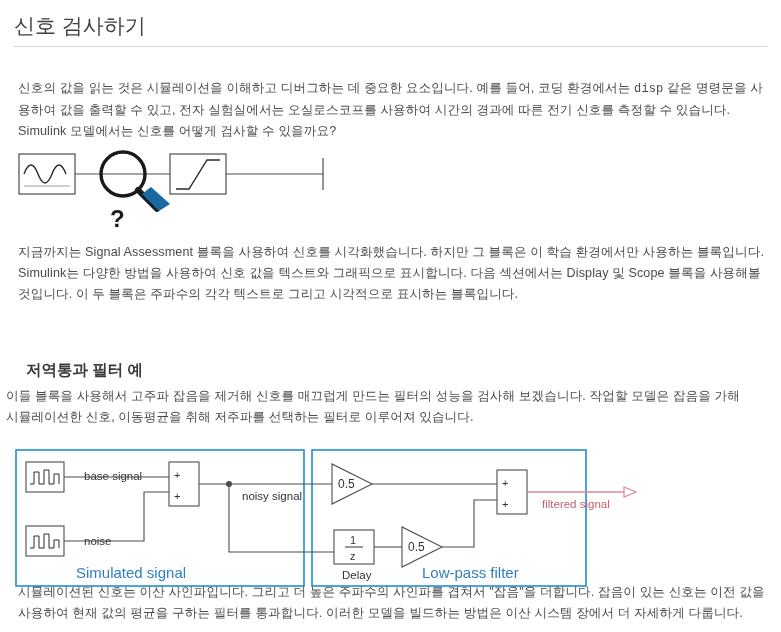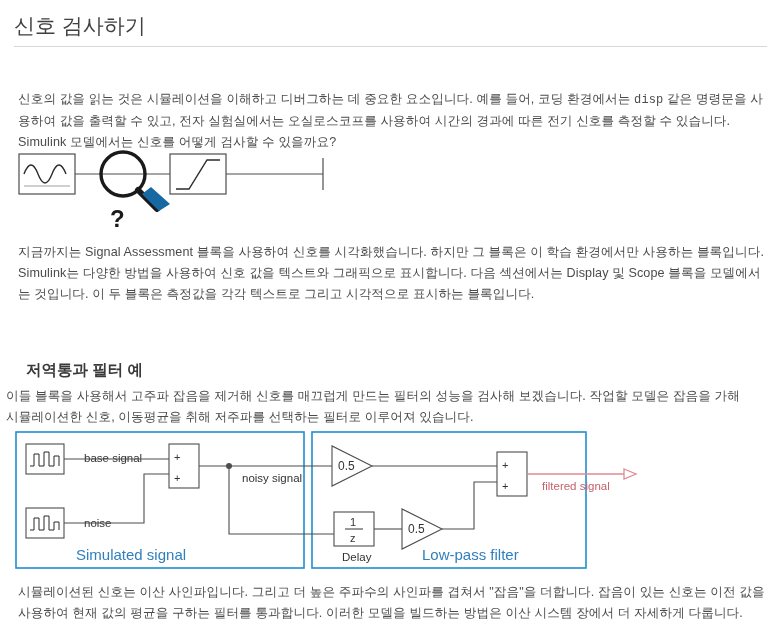--- a/index.html
+++ b/index.html
@@ -29,21 +29,21 @@
     margin: 6px 14px 0 14px;
     border-bottom: 1px solid #d8d8d8;
   }
   p.para {
     margin: 0;
     font-size: 12.6px;
     line-height: 21px;
     color: #4b4b4b;
     letter-spacing: 0.1px;
   }
-  .block-p1 { position: absolute; left: 18px; top: 77px; width: 748px; }
+  .block-p1 { position: absolute; left: 18px; top: 66px; width: 748px; }
   .block-p2 { position: absolute; left: 18px; top: 230px; width: 748px; }
   .block-p3 { position: absolute; left: 6px; top: 374px; width: 748px; }
   .block-p4 { position: absolute; left: 18px; top: 570px; width: 748px; }
   h2.sub {
     position: absolute;
     left: 18px;
     top: 340px;
     margin: 8px;
     font-size: 15.5px;
     font-weight: bold;
@@ -54,21 +54,21 @@
     font-size: 12px;
     color: #4b4b4b;
   }
   .italic { }
 
   
   .fig1 { position: absolute; left: 18px; top: 136px; width: 320px; height: 85px; }
   .fig1 svg { display: block; }
 
   
-  .fig2 { position: absolute; left: 14px; top: 418px; width: 630px; height: 140px; }
+  .fig2 { position: absolute; left: 14px; top: 436px; width: 630px; height: 140px; }
   .fig2 svg { display: block; }
 
   .label-sim, .label-lpf {
     font-family: "Liberation Sans", sans-serif;
     font-size: 15px;
     fill: #2f7fbf;
   }
 </style>
 </head>
 <body>
@@ -107,21 +107,21 @@
         <circle cx="105" cy="26" r="22" fill="none" stroke="#1a1a1a" stroke-width="3.4"></circle>
         <line x1="120" y1="42" x2="139" y2="61" stroke="#1a1a1a" stroke-width="6" stroke-linecap="round"></line>
         <polygon points="124,46 141,63 152,56 133,39" fill="#1769a3"></polygon>
       </g>
 
       <text x="92" y="79" font-family="Liberation Sans, sans-serif" font-size="24" font-weight="bold" fill="#1a1a1a">?</text>
     </svg>
   </div>
 
   <div class="block-p2">
-    <p class="para">지금까지는 Signal Assessment 블록을 사용하여 신호를 시각화했습니다. 하지만 그 블록은 이 학습 환경에서만 사용하는 블록입니다. Simulink는 다양한 방법을 사용하여 신호 값을 텍스트와 그래픽으로 표시합니다. 다음 섹션에서는 Display 및 Scope 블록을 모델에서는 것입니다. 이 두 블록은 측정값을 각각 텍스트로 그리고 시각적으로 표시하는 블록입니다.</p>
+    <p class="para">지금까지는 Signal Assessment 블록을 사용하여 신호를 시각화했습니다. 하지만 그 블록은 이 학습 환경에서만 사용하는 블록입니다. Simulink는 다양한 방법을 사용하여 신호 값을 텍스트와 그래픽으로 표시합니다. 다음 섹션에서는 Display 및 Scope 블록을 사용해볼 것입니다. 이 두 블록은 주파수의 각각 텍스트로 그리고 시각적으로 표시하는 블록입니다.</p>
   </div>
 
   <h2 class="sub">저역통과 필터 예</h2>
 
   <div class="block-p3">
     <p class="para">이들 블록을 사용해서 고주파 잡음을 제거해 신호를 매끄럽게 만드는 필터의 성능을 검사해 보겠습니다. 작업할 모델은 잡음을 가해 시뮬레이션한 신호, 이동평균을 취해 저주파를 선택하는 필터로 이루어져 있습니다.</p>
   </div>
 
   <div class="fig2">
     <svg width="630" height="140" viewBox="0 0 630 140" xmlns="http://www.w3.org/2000/svg">

